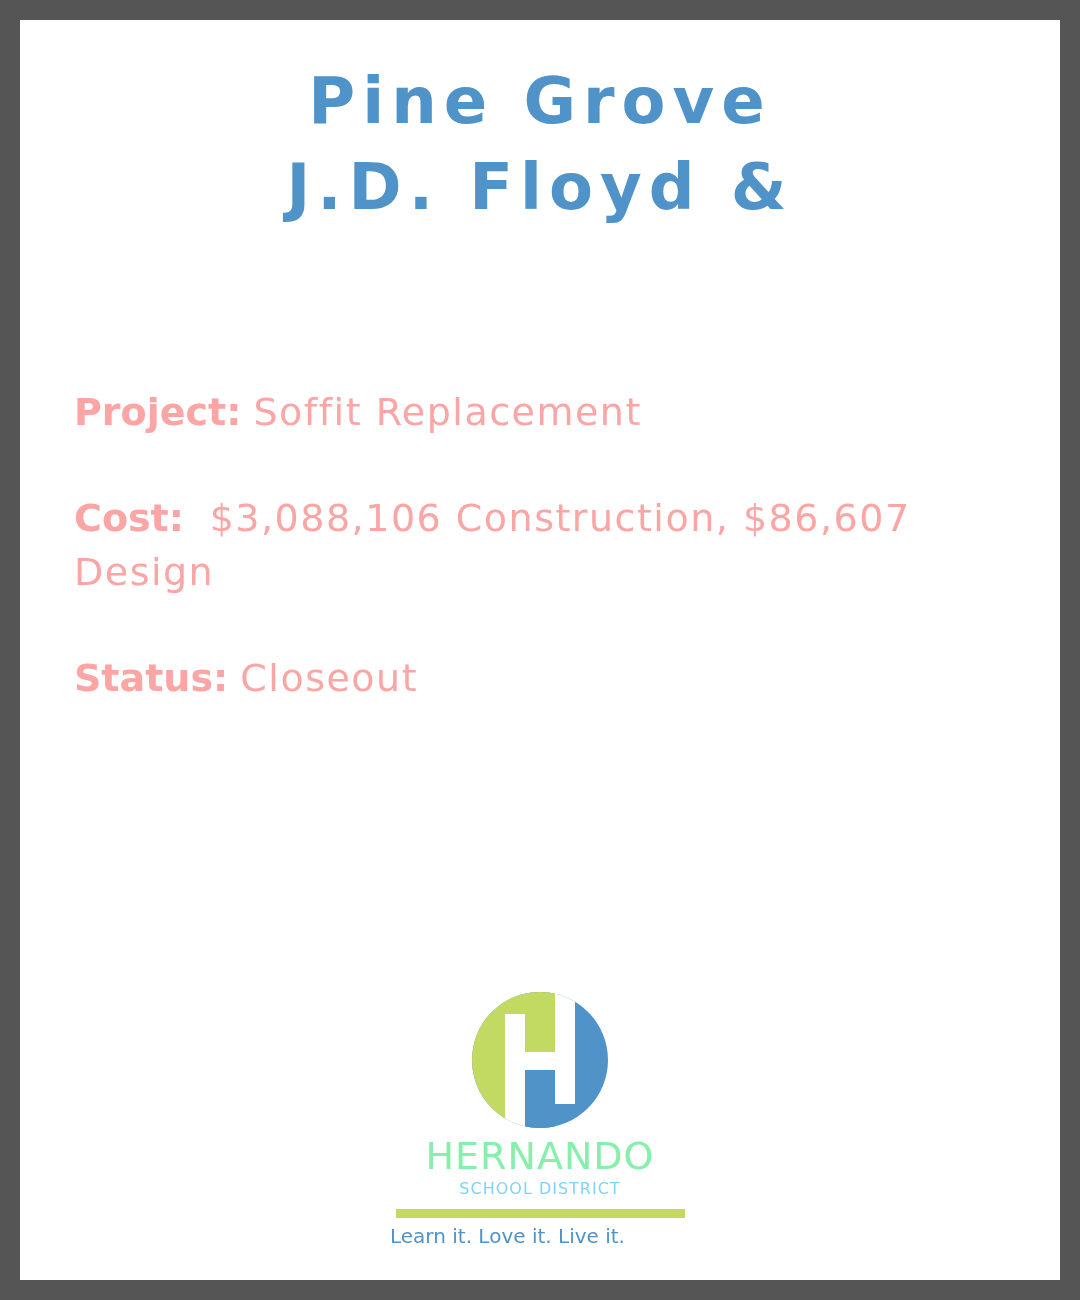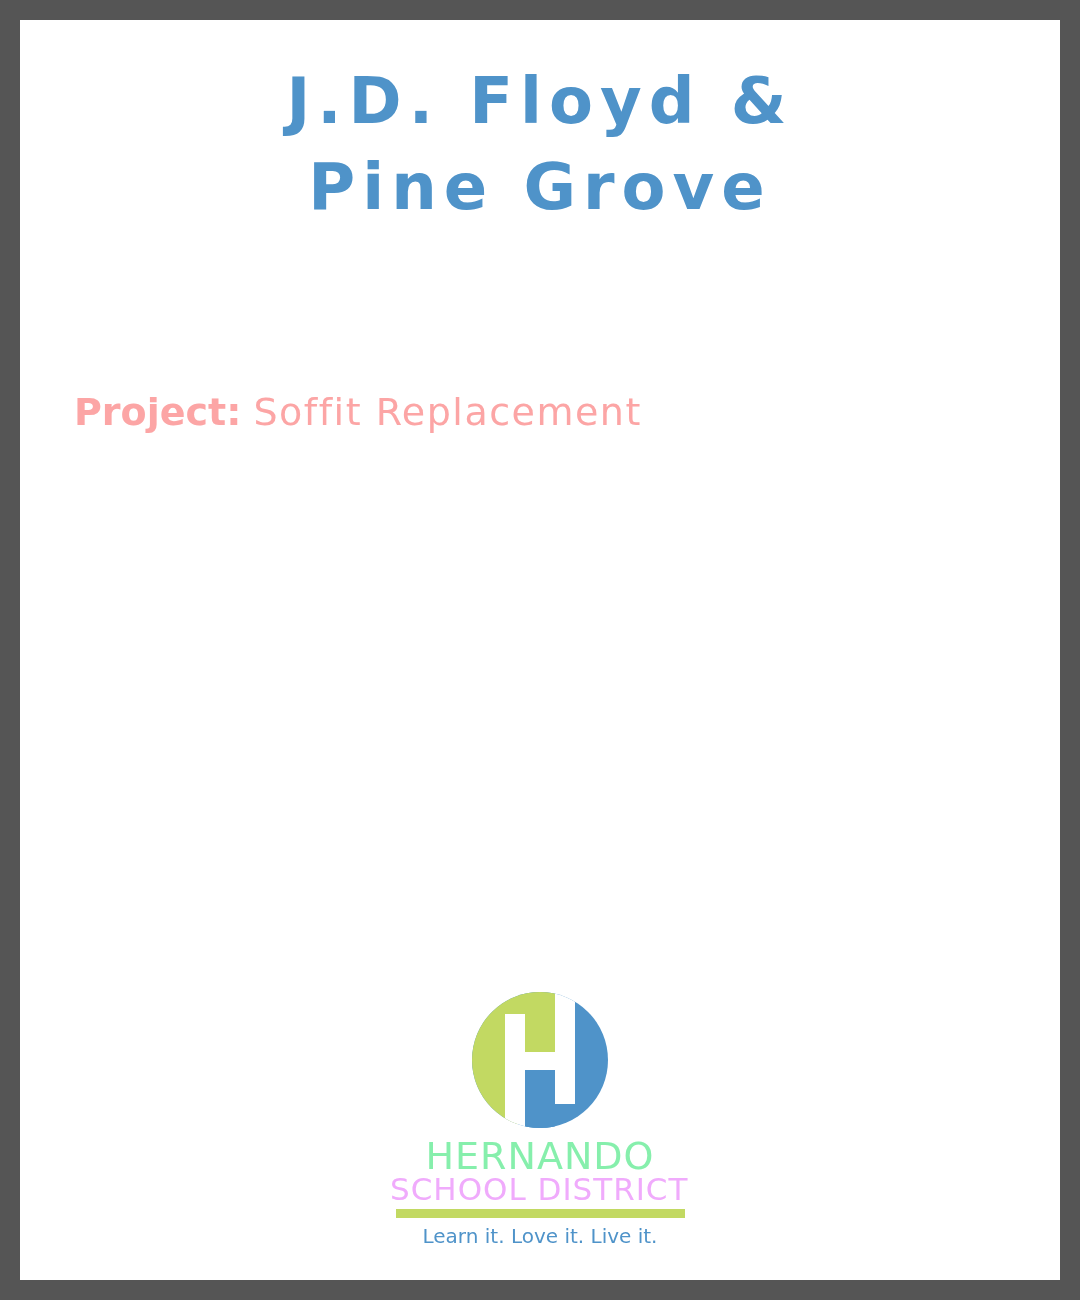--- a/index.html
+++ b/index.html
@@ -55,52 +55,59 @@
   .logo .name {
     position: absolute; left: 0; top: 148px; width: 300px;
     text-align: center;
     font-family: "DejaVu Sans", sans-serif;
     color: #86efac;
     font-size: 38px; line-height: 40px;
     letter-spacing: 1px;
   }
   .logo .sub {
     position: absolute; left: 0; top: 188px; width: 300px;
-    text-align: left;
+    text-align: center;
     font-family: "DejaVu Sans", sans-serif;
-    color: #f0abfc;
-    font-size: 31px; line-height: 26px;
+    color: #7dd3fc;
+    font-size: 16px; line-height: 26px;
     letter-spacing: 1px;
   }
   .logo .bar {
     position: absolute; left: 6px; top: 221px; width: 289px; height: 9px;
     background: #c2d962;
   }
   .logo .tagline {
     position: absolute; left: 0; top: 236px; width: 300px;
-    text-align: center;
     font-family: "DejaVu Sans", sans-serif;
     color: #4f93c9;
     font-size: 20px; line-height: 24px;
   }
 </style>
 </head>
 <body>
 
 <div class="card"></div>
 
 <h1 class="title">
+  <span>Pine Grove</span>
   <span>J.D. Floyd &amp;</span>
-  <span>Pine Grove</span>
 </h1>
 
 <div class="fields">
   <p class="field">
     <span class="label">Project:</span>
     <span class="value">Soffit Replacement</span>
+  </p>
+  <p class="field">
+    <span class="label">Cost:</span>
+    <span class="value">&nbsp;$3,088,106 Construction, $86,607 Design</span>
+  </p>
+  <p class="field">
+    <span class="label">Status:</span>
+    <span class="value">Closeout</span>
   </p>
 </div>
 
 <div class="logo">
   <svg class="mark" width="140" height="140" viewBox="0 0 140 140">
     <defs>
       <clipPath id="circ">
           <circle cx="70" cy="70" r="68"></circle>
         </clipPath>
     </defs>

